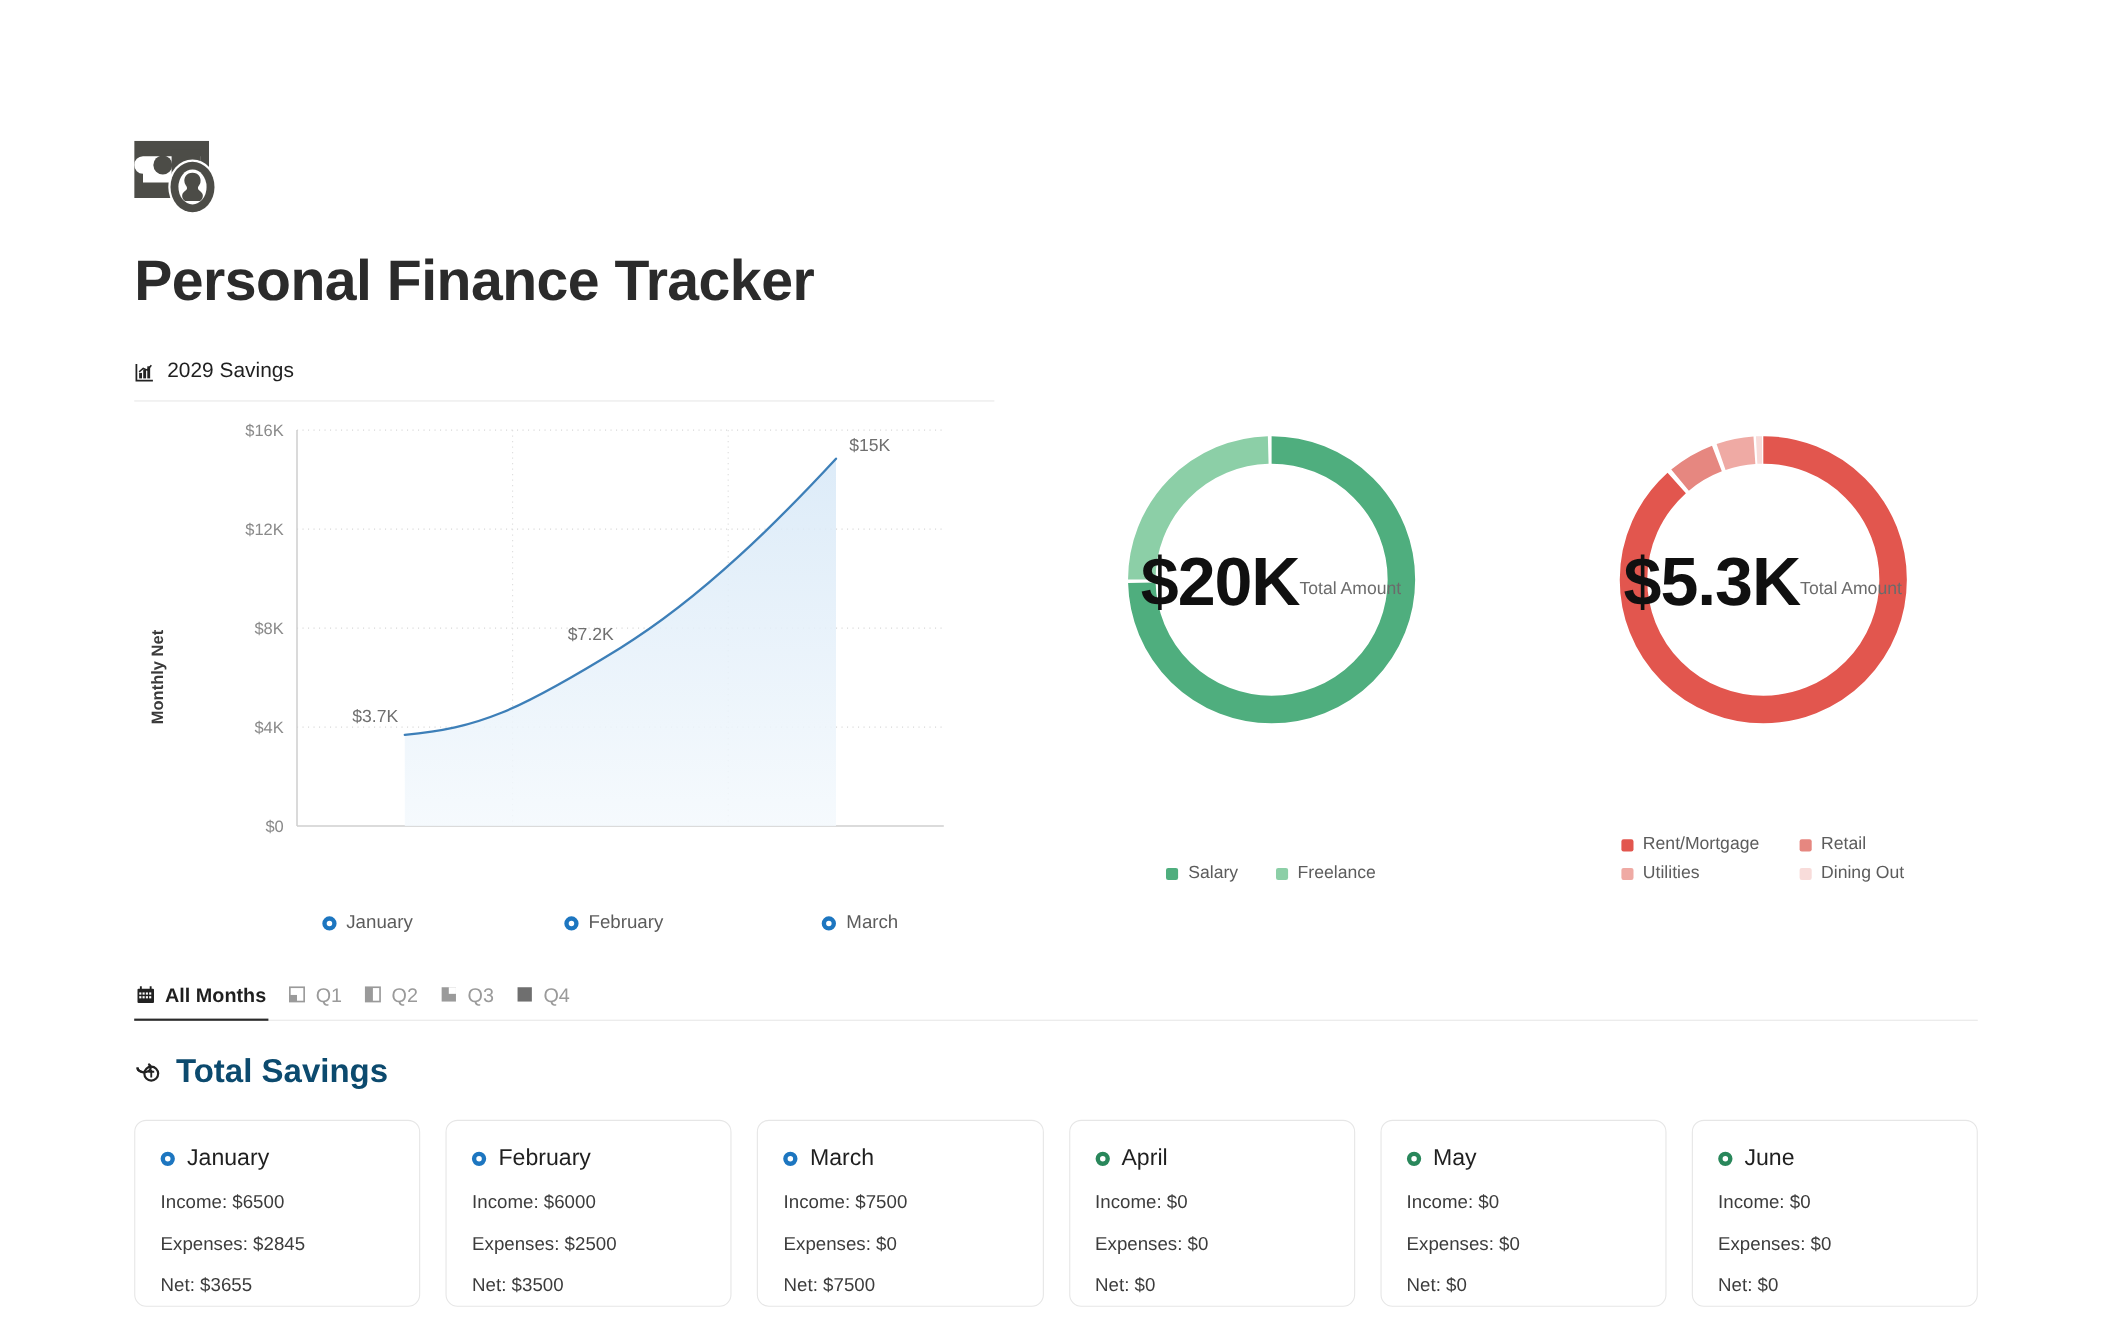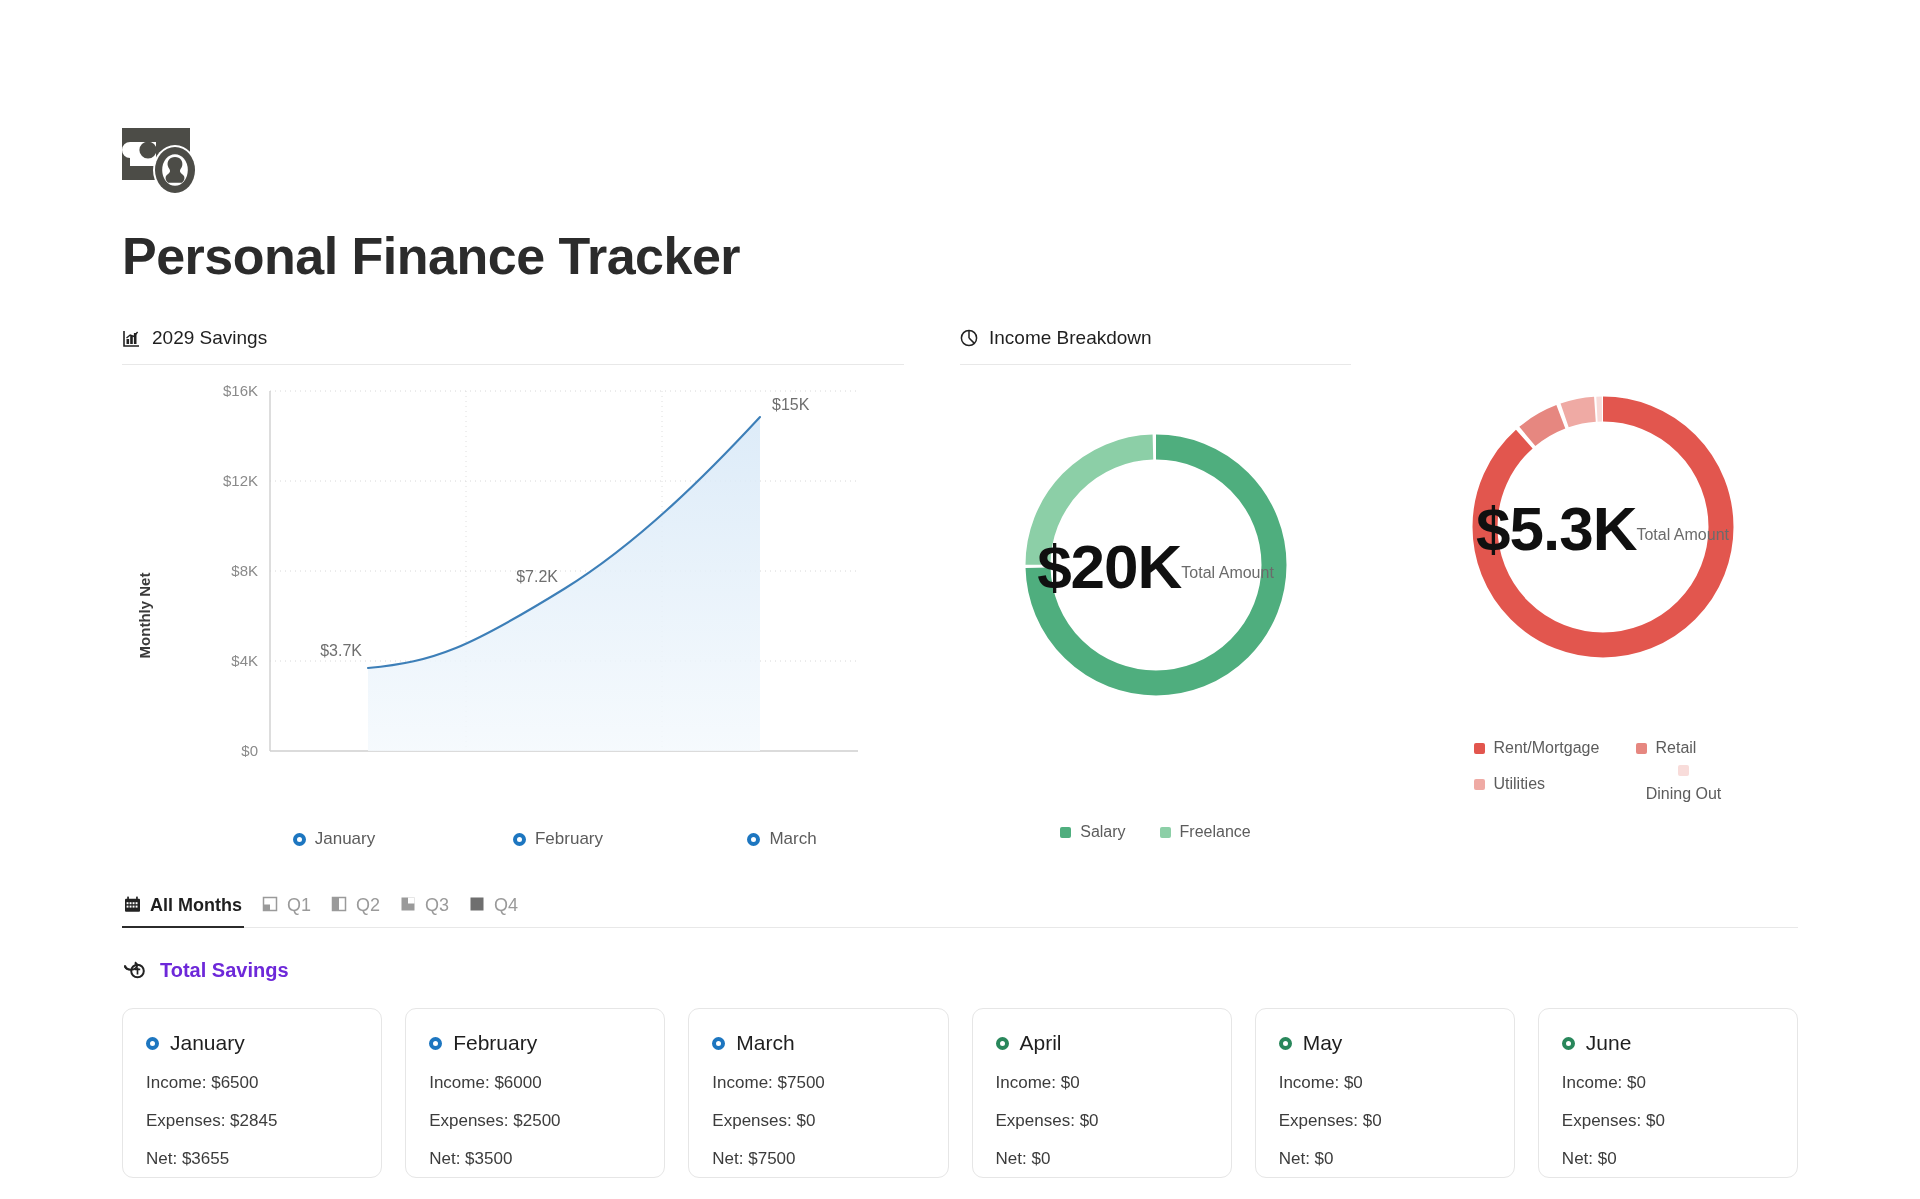--- a/index.html
+++ b/index.html
@@ -182,23 +182,23 @@
   }
 
   
   .section-head {
     display: flex;
     align-items: center;
     gap: 12px;
     margin-top: 30px;
   }
   .section-title {
-    font-size: 20px;
+    font-size: 30px;
     font-weight: bold;
-    color: #6d28d9;
+    color: #0c4a6e;
   }
 
   
   .cards {
     display: flex;
     gap: 23px;
     margin-top: 26px;
   }
   .mcard {
     flex: 1;
@@ -311,31 +311,20 @@
           </div>
           <div class="xitem">
             <span class="dot-ring"></span>
             <span>March</span>
           </div>
         </div>
       </div>
     </div>
 
     <div class="panel panel-income">
-      <div class="panel-head">
-        <span class="ico">
-          <svg width="18" height="18" viewBox="0 0 18 18">
-            <circle cx="9" cy="9" r="7.6" fill="none" stroke="#222" stroke-width="1.5"></circle>
-            <path d="M9 9 L9 1.4 A7.6 7.6 0 0 1 14.4 14.4 Z" fill="#222" opacity="0"></path>
-            <line x1="9" y1="9" x2="9" y2="1.6" stroke="#222" stroke-width="1.5"></line>
-            <line x1="9" y1="9" x2="14.4" y2="14.4" stroke="#222" stroke-width="1.5"></line>
-          </svg>
-        </span>
-        <span class="ptitle">Income Breakdown</span>
-      </div>
 
       <div class="donut-area">
         <div class="donut-holder">
           <svg width="276" height="276" viewBox="0 0 276 276">
 
             <g transform="rotate(-90 138 138)">
               <circle cx="138" cy="138" r="118" fill="none" stroke="#4fae7e" stroke-width="25" stroke-dasharray="553 188.4" stroke-dashoffset="0"></circle>
               <circle cx="138" cy="138" r="118" fill="none" stroke="#8ccfa7" stroke-width="25" stroke-dasharray="182 559.4" stroke-dashoffset="-556"></circle>
             </g>
           </svg>
@@ -383,21 +372,21 @@
             <span>Rent/Mortgage</span>
           </div>
           <div class="lgd" style="width:96px;">
             <span class="swatch" style="background:#e68780;"></span>
             <span>Retail</span>
           </div>
           <div class="lgd">
             <span class="swatch" style="background:#efaaa4;"></span>
             <span>Utilities</span>
           </div>
-          <div class="lgd" style="width:96px;flex-direction:column;">
+          <div class="lgd" style="width:96px;">
             <span class="swatch" style="background:#f8dcda;"></span>
             <span>Dining Out</span>
           </div>
         </div>
       </div>
     </div>
   </div>
 
   <div class="tabs">
     <div class="tab active">

